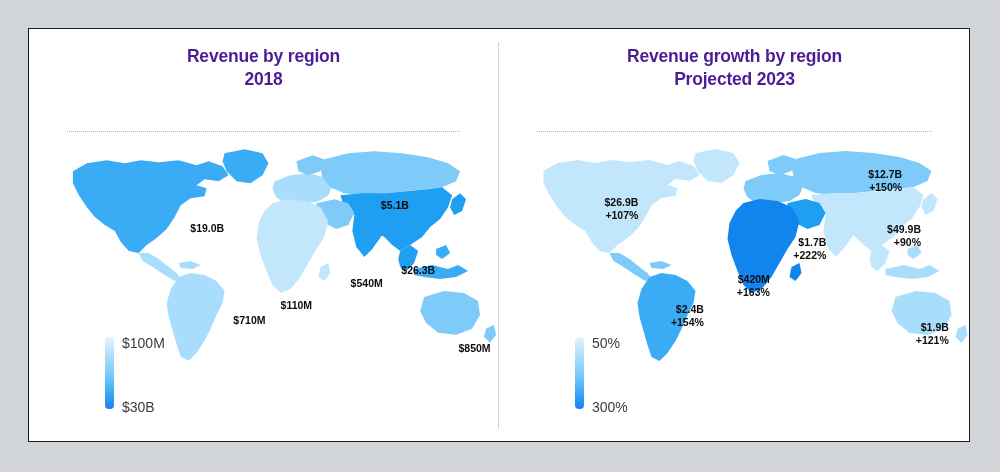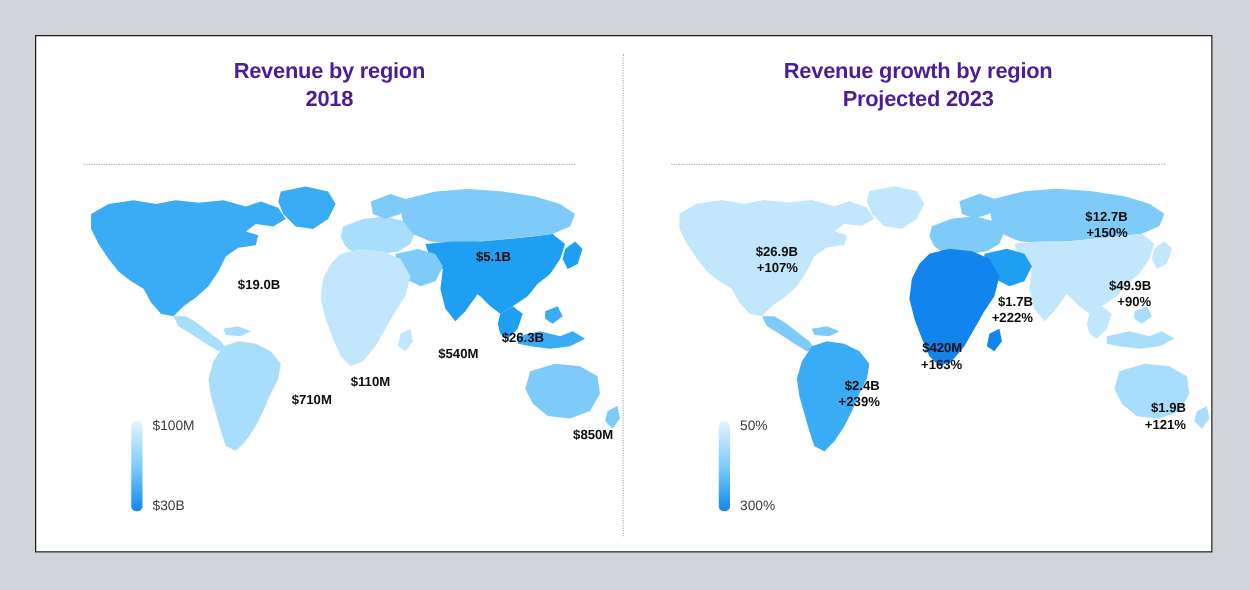--- a/index.html
+++ b/index.html
@@ -53,21 +53,21 @@
     position:absolute;bottom:22px;left:76px;
     width:92px;height:82px;
   }
   .legend .bar{
     position:absolute;left:0;top:0;width:9px;height:72px;
     border-radius:4px;
     background:linear-gradient(to bottom,#e5f4fe 0%,#bfe4fd 18%,#79cbfb 52%,#2e9df4 85%,#1f7ff0 100%);
   }
   .legend .lbl{
     position:absolute;left:17px;
-    font-size:11px;color:#3c3c3c;
+    font-size:14px;color:#3c3c3c;
     white-space:nowrap;
   }
   .legend .lbl.top{top:-2px;}
   .legend .lbl.bot{top:62px;}
 
   .maplabel{
     position:absolute;
     font-size:10.5px;font-weight:bold;color:#0d0d0d;
     text-align:right;
     line-height:1.25;
@@ -215,21 +215,21 @@
           <path fill="#a8ddfc" d="M458 188 L466 184 L468 194 L462 202 L456 196 Z"></path>
         </g>
       </svg>
 
       <div class="maplabel" style="left:26%;top:27%;">
         <span>$26.9B</span>
         <span>+107%</span>
       </div>
       <div class="maplabel" style="left:40%;top:70%;">
         <span>$2.4B</span>
-        <span>+239%</span>
+        <span>+154%</span>
       </div>
       <div class="maplabel" style="left:82%;top:16%;">
         <span>$12.7B</span>
         <span>+150%</span>
       </div>
       <div class="maplabel" style="left:86%;top:38%;">
         <span>$49.9B</span>
         <span>+90%</span>
       </div>
       <div class="maplabel" style="left:66%;top:43%;">

